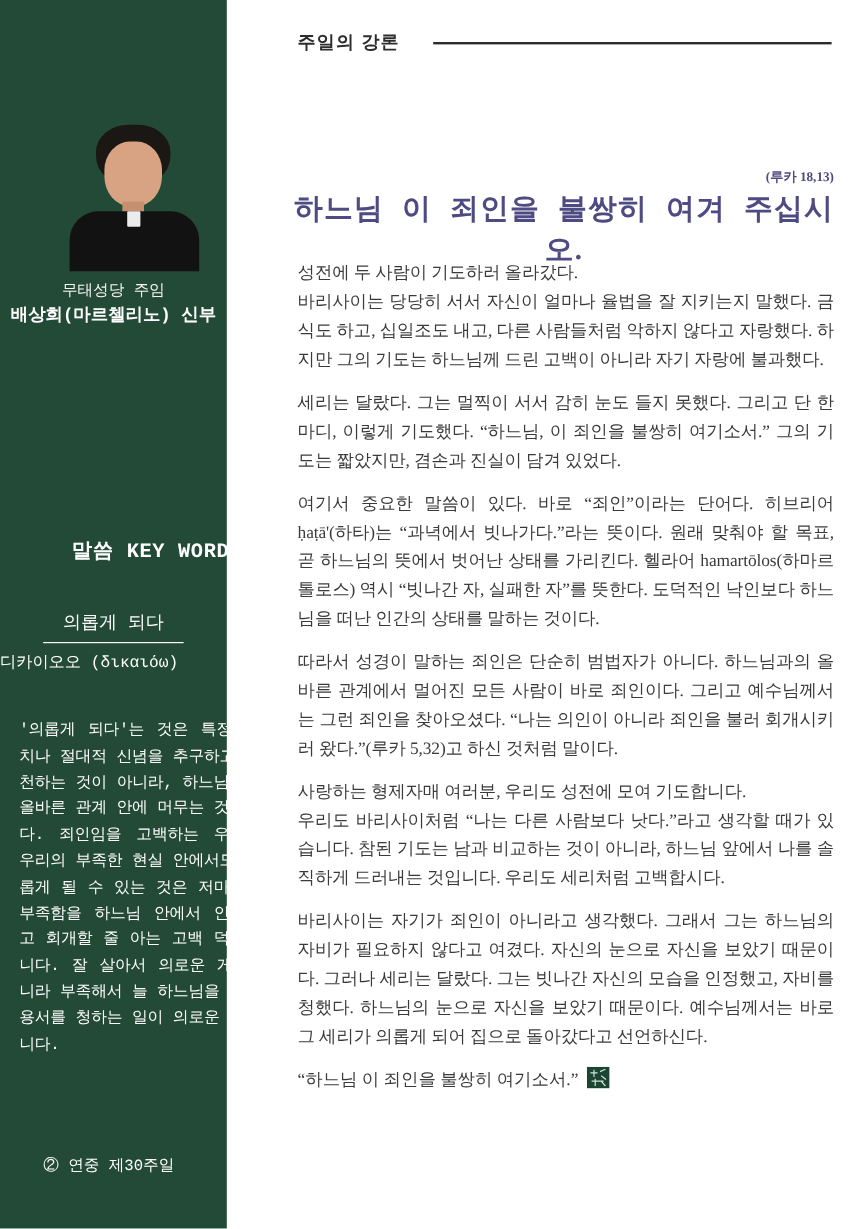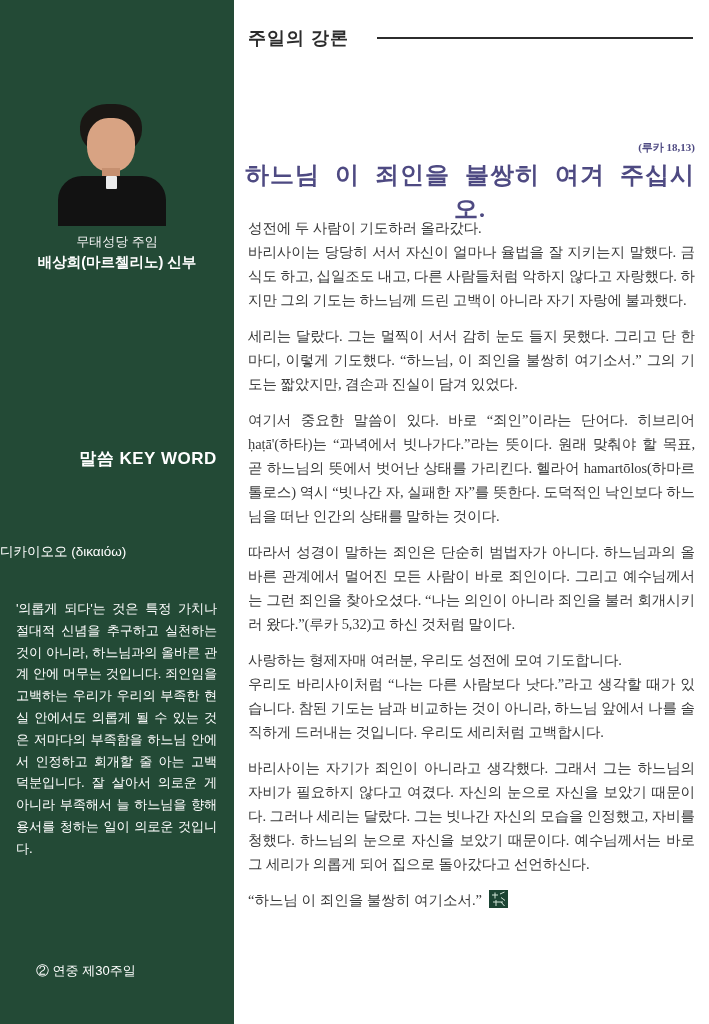--- a/index.html
+++ b/index.html
@@ -3,23 +3,23 @@
 <meta charset="utf-8">
 <style>
   html,body { margin:0; padding:0; background:#ffffff; }
   .page {
     position:relative; width:709px; height:1024px; background:#ffffff;
     overflow:hidden; font-family:"Liberation Serif", serif;
   }
 
   
   .sidebar {
-    position:absolute; left:0; top:0; width:234px; height:1024px;
+    position:absolute; left:0; top:0; width:189px; height:1024px;
     background:#234A36; color:#ffffff;
-    font-family:Liberation Sans, sans-serif;
+    font-family:Liberation Mono, monospace;
   }
   .portrait { position:absolute; left:56px; top:104px; width:112px; height:122px; }
   .portrait .hair  { position:absolute; left:24px; top:0;    width:62px;  height:52px; background:#1a1714; border-radius:48% 48% 55% 55%; }
   .portrait .face  { position:absolute; left:31px; top:14px; width:48px;  height:54px; background:#d8a383; border-radius:44% 44% 46% 46%; }
   .portrait .neck  { position:absolute; left:46px; top:64px; width:18px;  height:14px; background:#c69070; }
   .portrait .torso { position:absolute; left:2px;  top:72px; width:108px; height:50px; background:#121212; border-radius:24px 24px 0 0; }
   .portrait .collar{ position:absolute; left:50px; top:72px; width:11px;  height:13px; background:#ececec; border-radius:1px; }
 
   .priest-role { position:absolute; top:233px; left:0; width:100%; text-align:center; font-size:13px; color:#f4f4f4; }
   .priest-name { position:absolute; top:253px; left:0; width:100%; text-align:center; font-size:14.5px; font-weight:bold; }
@@ -37,21 +37,21 @@
   .sidebar-footer { position:absolute; top:962px; left:36px; font-size:13px; }
 
   
   .main { position:absolute; left:233px; top:0; width:476px; height:1024px; }
 
   .header-row {
     position:absolute; top:26px; left:15px; right:16px;
     display:flex; align-items:center; gap:28px;
     font-family:"Liberation Sans", sans-serif;
   }
-  .header-title { font-size:18px; font-weight:bold; color:#2c2c2c; letter-spacing:1px; white-space:nowrap; }
+  .header-title { font-size:15px; font-weight:bold; color:#2c2c2c; letter-spacing:1px; white-space:nowrap; }
   .header-rule  { flex:1; height:2px; background:#2c2c2c; }
 
   .sermon-title {
     position:absolute; top:114px; left:10px; right:12px;
     text-align:center; color:#4E4A82; font-weight:bold;
     font-size:24px; letter-spacing:1px; word-spacing:8px; line-height:34px;margin-top:44px;
   }
   .sermon-citation {
     position:absolute; top:140px; left:10px; right:14px;
     text-align:right; color:#4E4A82; font-size:11px; font-weight:bold;
@@ -78,20 +78,23 @@
       <div class="neck"></div>
       <div class="torso"></div>
       <div class="collar"></div>
     </div>
 
     <div class="priest-role">무태성당 주임</div>
     <div class="priest-name">배상희(마르첼리노) 신부</div>
 
     <div class="kw-heading">말씀 KEY WORD</div>
 
+    <div class="kw-term-wrap">
+      <span class="kw-term">의롭게 되다</span>
+    </div>
     <div class="kw-greek">디카이오오 (δικαιόω)</div>
 
     <div class="kw-desc">'의롭게 되다'는 것은 특정 가치나 절대적 신념을 추구하고 실천하는 것이 아니라, 하느님과의 올바른 관계 안에 머무는 것입니다. 죄인임을 고백하는 우리가 우리의 부족한 현실 안에서도 의롭게 될 수 있는 것은 저마다의 부족함을 하느님 안에서 인정하고 회개할 줄 아는 고백 덕분입니다. 잘 살아서 의로운 게 아니라 부족해서 늘 하느님을 향해 용서를 청하는 일이 의로운 것입니다.</div>
 
     <div class="sidebar-footer">② 연중 제30주일</div>
   </aside>
 
   <main class="main">
 
     <div class="header-row">

